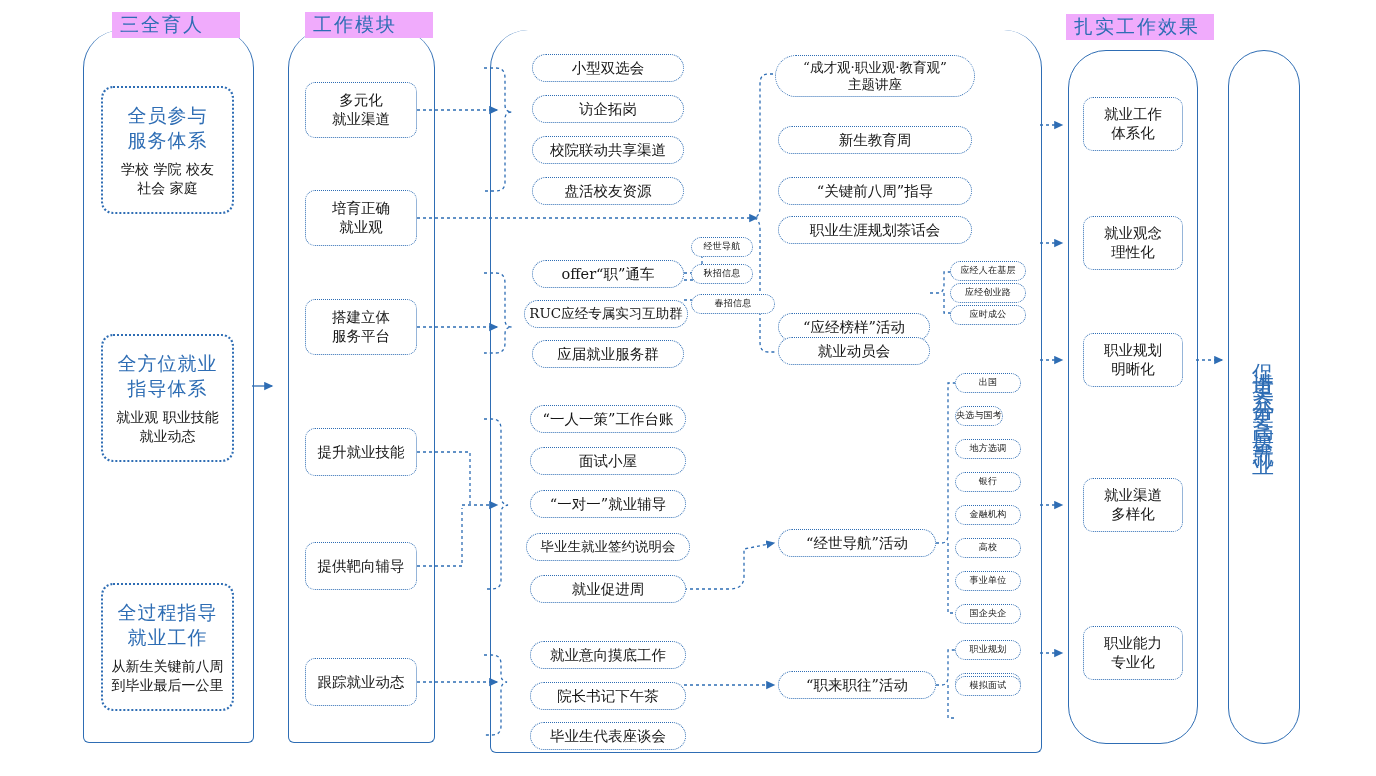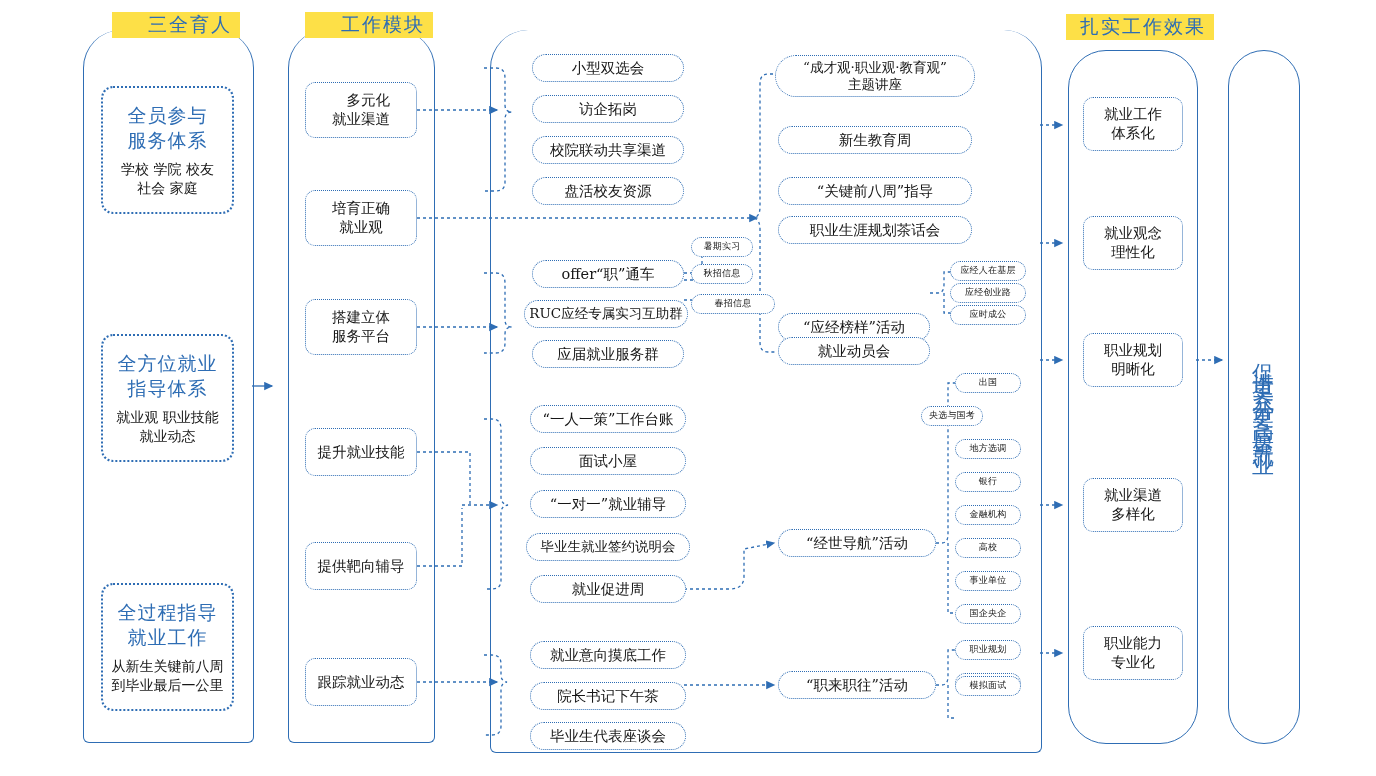--- a/index.html
+++ b/index.html
@@ -16,22 +16,22 @@
     position:absolute;border:1.6px solid #2E6DB4;background:transparent;
   }
   .frame.topround{border-radius:38px 38px 6px 6px;border-top:none;}
   .frame.allround{border-radius:38px;}
   .frame.pill{border-radius:40px;}
 
   
   .col-title{
     position:absolute;color:#2E6DB4;white-space:nowrap;
     font-family:"DejaVu Serif","Liberation Serif",serif;
-    font-size:19px;letter-spacing:2px;text-align:right;
-    background:#fde047;padding:0 8px;
+    font-size:19px;letter-spacing:2px;text-align:left;
+    background:#f0abfc;padding:0 8px;
   }
 
   
   .node{
     position:absolute;border:1.7px dotted #2E6DB4;background:#ffffff;
     display:flex;align-items:center;justify-content:center;text-align:center;
     box-sizing:border-box;line-height:1.28;color:#161616;
     font-family:"DejaVu Serif","Liberation Serif",serif;
   }
   .node.rr{border-radius:22px;}
@@ -150,21 +150,21 @@
       <span>全过程指导</span><br><span>就业工作</span>
     </div>
     <div class="sub">
       <span>从新生关键前八周</span><br><span>到毕业最后一公里</span>
     </div>
   </div>
 
   <div class="frame topround" style="left:288px;top:30px;width:145px;height:712px;"></div>
   <div class="col-title" style="left:305px;top:12px;width:112px;">工作模块</div>
 
-  <div class="node soft mod" style="left:305px;top:82px;width:112px;height:56px;text-align:right;">
+  <div class="node soft mod" style="left:305px;top:82px;width:112px;height:56px;">
     <div>
       <span>多元化</span><br><span>就业渠道</span>
     </div>
   </div>
   <div class="node soft mod" style="left:305px;top:190px;width:112px;height:56px;">
     <div>
       <span>培育正确</span><br><span>就业观</span>
     </div>
   </div>
   <div class="node soft mod" style="left:305px;top:299px;width:112px;height:56px;">
@@ -201,21 +201,21 @@
     <span>offer“职”通车</span>
   </div>
   <div class="node rr act sm" style="left:524px;top:300px;width:164px;height:28px;">
     <span>RUC应经专属实习互助群</span>
   </div>
   <div class="node rr act" style="left:532px;top:340px;width:152px;height:28px;">
     <span>应届就业服务群</span>
   </div>
 
   <div class="node tiny" style="left:691px;top:237px;width:62px;height:20px;">
-    <span>暑期实习</span>
+    <span>经世导航</span>
   </div>
   <div class="node tiny" style="left:691px;top:264px;width:62px;height:20px;text-align:center;">
     <span>秋招信息</span>
   </div>
   <div class="node tiny" style="left:691px;top:294px;width:84px;height:20px;">
     <span>春招信息</span>
   </div>
 
   <div class="node rr act" style="left:530px;top:405px;width:156px;height:28px;">
     <span>“一人一策”工作台账</span>
@@ -277,21 +277,21 @@
   <div class="node rr act" style="left:778px;top:529px;width:158px;height:28px;">
     <span>“经世导航”活动</span>
   </div>
   <div class="node rr act" style="left:778px;top:671px;width:158px;height:28px;">
     <span>“职来职往”活动</span>
   </div>
 
   <div class="node tiny" style="left:955px;top:373px;width:66px;height:20px;">
     <span>出国</span>
   </div>
-  <div class="node tiny" style="left:921px;top:406px;width:62px;height:20px;">
+  <div class="node tiny" style="left:955px;top:406px;width:48px;height:20px;">
     <span>央选与国考</span>
   </div>
   <div class="node tiny" style="left:955px;top:439px;width:66px;height:20px;">
     <span>地方选调</span>
   </div>
   <div class="node tiny" style="left:955px;top:472px;width:66px;height:20px;">
     <span>银行</span>
   </div>
   <div class="node tiny" style="left:955px;top:505px;width:66px;height:20px;">
     <span>金融机构</span>

